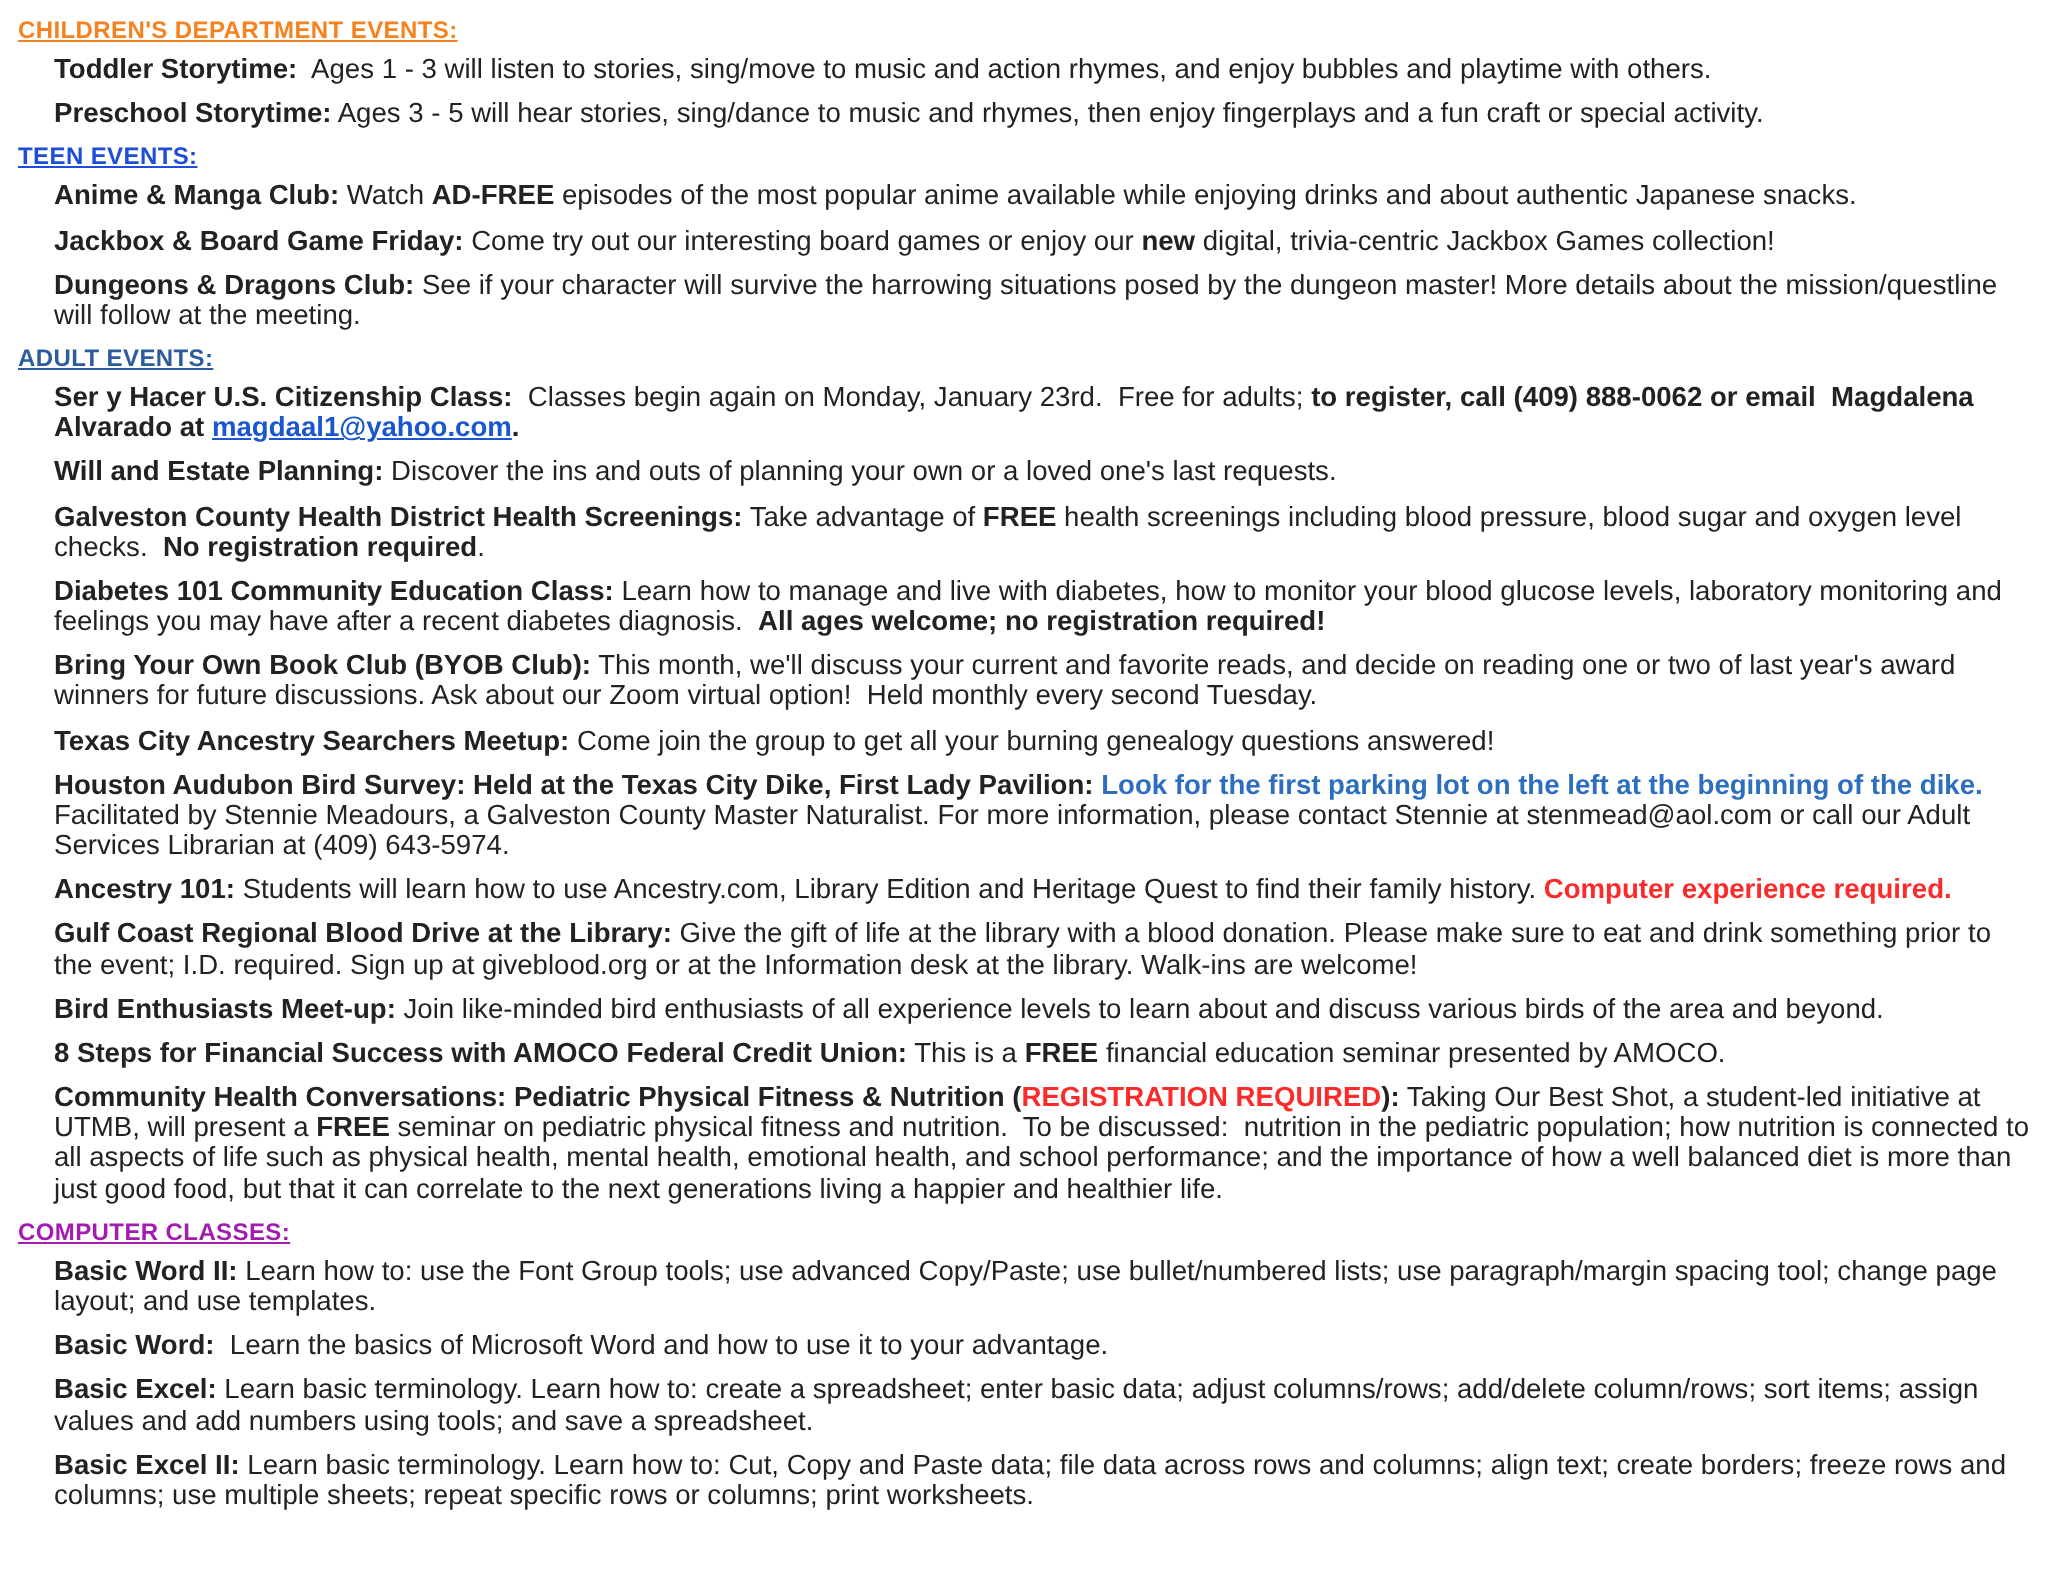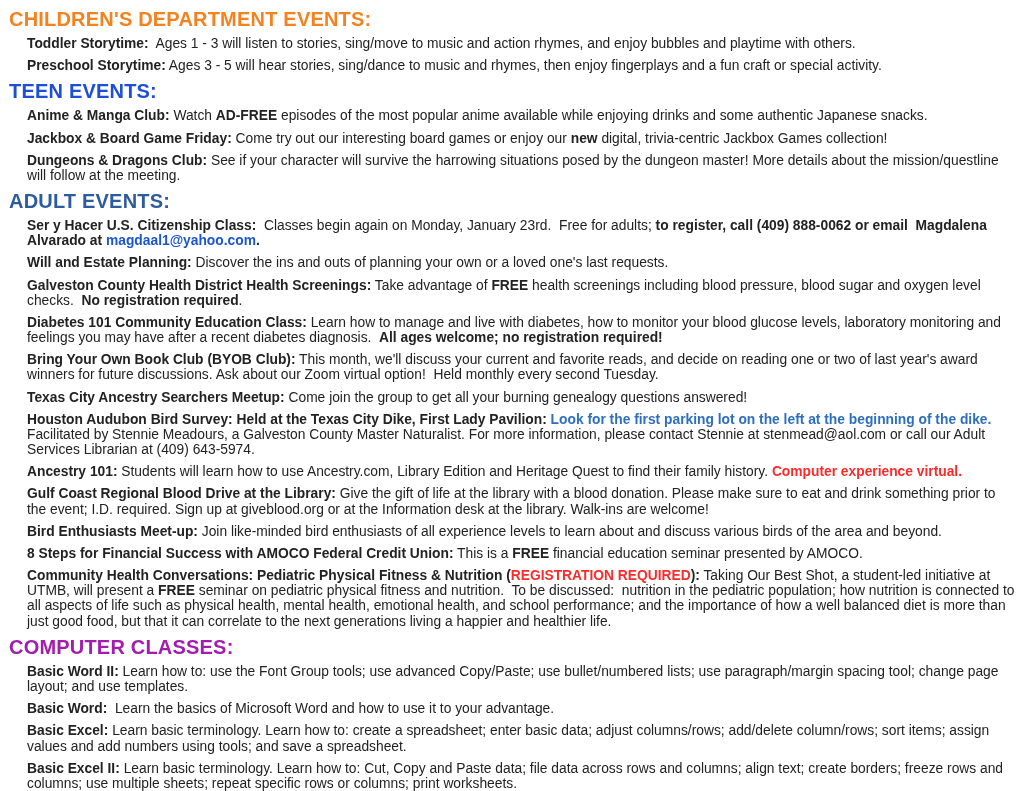--- a/index.html
+++ b/index.html
@@ -11,61 +11,62 @@
     width: 1024px;
     min-height: 791px;
     font-family: "Liberation Sans", sans-serif;
     color: #222222;
     -webkit-font-smoothing: antialiased;
   }
   .doc {
     padding: 6px 9px 4px 9px;
   }
   .section-heading {
-    font-size: 20px;
+    font-size: 12px;
     font-weight: 700;
+    text-decoration: underline;
     letter-spacing: 0.2px;
     margin: 5px 0 5px 0;
     white-space: pre-wrap;
   }
   .section-heading.first {
     margin-top: 2px;
   }
   p.event {
     font-size: 13.8px;
     line-height: 1.1;
     margin: 0 0 7px 18px;
     white-space: pre-wrap;
   }
   .run { font-weight: 400; }
   .run.b { font-weight: 700; }
-  .run.u, a.run { cursor: pointer; }
+  .run.u, a.run { text-decoration: underline; cursor: pointer; }
   a.run { color: inherit; }
 </style>
 </head>
 <body>
 
 <div class="doc">
   <div id="content">
       <div class="section-heading first" style="color: rgb(245, 130, 31);">CHILDREN'S DEPARTMENT EVENTS:</div>
       <p class="event"><span class="run b">Toddler Storytime:</span><span class="run">  Ages 1 - 3 will listen to stories, sing/move to music and action rhymes, and enjoy bubbles and playtime with others.</span></p>
       <p class="event"><span class="run b">Preschool Storytime:</span><span class="run"> Ages 3 - 5 will hear stories, sing/dance to music and rhymes, then enjoy fingerplays and a fun craft or special activity.</span></p>
       <div class="section-heading" style="color: #1d4ed8;">TEEN EVENTS:</div>
-      <p class="event"><span class="run b">Anime &amp; Manga Club:</span><span class="run"> Watch </span><span class="run b">AD-FREE</span><span class="run"> episodes of the most popular anime available while enjoying drinks and some authentic Japanese snacks.</span></p>
+      <p class="event"><span class="run b">Anime &amp; Manga Club:</span><span class="run"> Watch </span><span class="run b">AD-FREE</span><span class="run"> episodes of the most popular anime available while enjoying drinks and about authentic Japanese snacks.</span></p>
       <p class="event"><span class="run b">Jackbox &amp; Board Game Friday:</span><span class="run"> Come try out our interesting board games or enjoy our </span><span class="run b">new</span><span class="run"> digital, trivia-centric Jackbox Games collection!</span></p>
       <p class="event"><span class="run b">Dungeons &amp; Dragons Club:</span><span class="run"> See if your character will survive the harrowing situations posed by the dungeon master! More details about the mission/questline will follow at the meeting.</span></p>
       <div class="section-heading" style="color: rgb(45, 92, 158);">ADULT EVENTS:</div>
       <p class="event"><span class="run b">Ser y Hacer U.S. Citizenship Class:</span><span class="run">  Classes begin again on Monday, January 23rd.  Free for adults; </span><span class="run b">to register, call (409) 888-0062 or email  Magdalena Alvarado at </span><a class="run b" style="color: rgb(26, 86, 206);">magdaal1@yahoo.com</a><span class="run b">.</span></p>
       <p class="event"><span class="run b">Will and Estate Planning:</span><span class="run"> Discover the ins and outs of planning your own or a loved one's last requests.</span></p>
       <p class="event"><span class="run b">Galveston County Health District Health Screenings:</span><span class="run"> Take advantage of </span><span class="run b">FREE</span><span class="run"> health screenings including blood pressure, blood sugar and oxygen level checks.  </span><span class="run b">No registration required</span><span class="run">.</span></p>
       <p class="event"><span class="run b">Diabetes 101 Community Education Class:</span><span class="run"> Learn how to manage and live with diabetes, how to monitor your blood glucose levels, laboratory monitoring and feelings you may have after a recent diabetes diagnosis.  </span><span class="run b">All ages welcome; no registration required!</span></p>
       <p class="event"><span class="run b">Bring Your Own Book Club (BYOB Club):</span><span class="run"> This month, we'll discuss your current and favorite reads, and decide on reading one or two of last year's award winners for future discussions. Ask about our Zoom virtual option!  Held monthly every second Tuesday.</span></p>
       <p class="event"><span class="run b">Texas City Ancestry Searchers Meetup:</span><span class="run"> Come join the group to get all your burning genealogy questions answered!</span></p>
       <p class="event"><span class="run b">Houston Audubon Bird Survey: Held at the Texas City Dike, First Lady Pavilion:</span><span class="run"> </span><span class="run b" style="color: rgb(45, 111, 190);">Look for the first parking lot on the left at the beginning of the dike.</span><span class="run"> Facilitated by Stennie Meadours, a Galveston County Master Naturalist. For more information, please contact Stennie at stenmead@aol.com or call our Adult Services Librarian at (409) 643-5974.</span></p>
-      <p class="event"><span class="run b">Ancestry 101:</span><span class="run"> Students will learn how to use Ancestry.com, Library Edition and Heritage Quest to find their family history. </span><span class="run b" style="color: rgb(251, 43, 43);">Computer experience virtual.</span></p>
+      <p class="event"><span class="run b">Ancestry 101:</span><span class="run"> Students will learn how to use Ancestry.com, Library Edition and Heritage Quest to find their family history. </span><span class="run b" style="color: rgb(251, 43, 43);">Computer experience required.</span></p>
       <p class="event"><span class="run b">Gulf Coast Regional Blood Drive at the Library:</span><span class="run"> Give the gift of life at the library with a blood donation. Please make sure to eat and drink something prior to the event; I.D. required. Sign up at giveblood.org or at the Information desk at the library. Walk-ins are welcome!</span></p>
       <p class="event"><span class="run b">Bird Enthusiasts Meet-up:</span><span class="run"> Join like-minded bird enthusiasts of all experience levels to learn about and discuss various birds of the area and beyond.</span></p>
       <p class="event"><span class="run b">8 Steps for Financial Success with AMOCO Federal Credit Union:</span><span class="run"> This is a </span><span class="run b">FREE</span><span class="run"> financial education seminar presented by AMOCO.</span></p>
       <p class="event"><span class="run b">Community Health Conversations: Pediatric Physical Fitness &amp; Nutrition (</span><span class="run b" style="color: rgb(251, 43, 43);">REGISTRATION REQUIRED</span><span class="run b">):</span><span class="run"> Taking Our Best Shot, a student-led initiative at UTMB, will present a </span><span class="run b">FREE</span><span class="run"> seminar on pediatric physical fitness and nutrition.  To be discussed:  nutrition in the pediatric population; how nutrition is connected to all aspects of life such as physical health, mental health, emotional health, and school performance; and the importance of how a well balanced diet is more than just good food, but that it can correlate to the next generations living a happier and healthier life.</span></p>
       <div class="section-heading" style="color: #a21caf;">COMPUTER CLASSES:</div>
       <p class="event"><span class="run b">Basic Word II:</span><span class="run"> Learn how to: use the Font Group tools; use advanced Copy/Paste; use bullet/numbered lists; use paragraph/margin spacing tool; change page layout; and use templates.</span></p>
       <p class="event"><span class="run b">Basic Word:</span><span class="run">  Learn the basics of Microsoft Word and how to use it to your advantage.</span></p>
       <p class="event"><span class="run b">Basic Excel:</span><span class="run"> Learn basic terminology. Learn how to: create a spreadsheet; enter basic data; adjust columns/rows; add/delete column/rows; sort items; assign values and add numbers using tools; and save a spreadsheet.</span></p>
       <p class="event"><span class="run b">Basic Excel II:</span><span class="run"> Learn basic terminology. Learn how to: Cut, Copy and Paste data; file data across rows and columns; align text; create borders; freeze rows and columns; use multiple sheets; repeat specific rows or columns; print worksheets.</span></p>
     </div>

